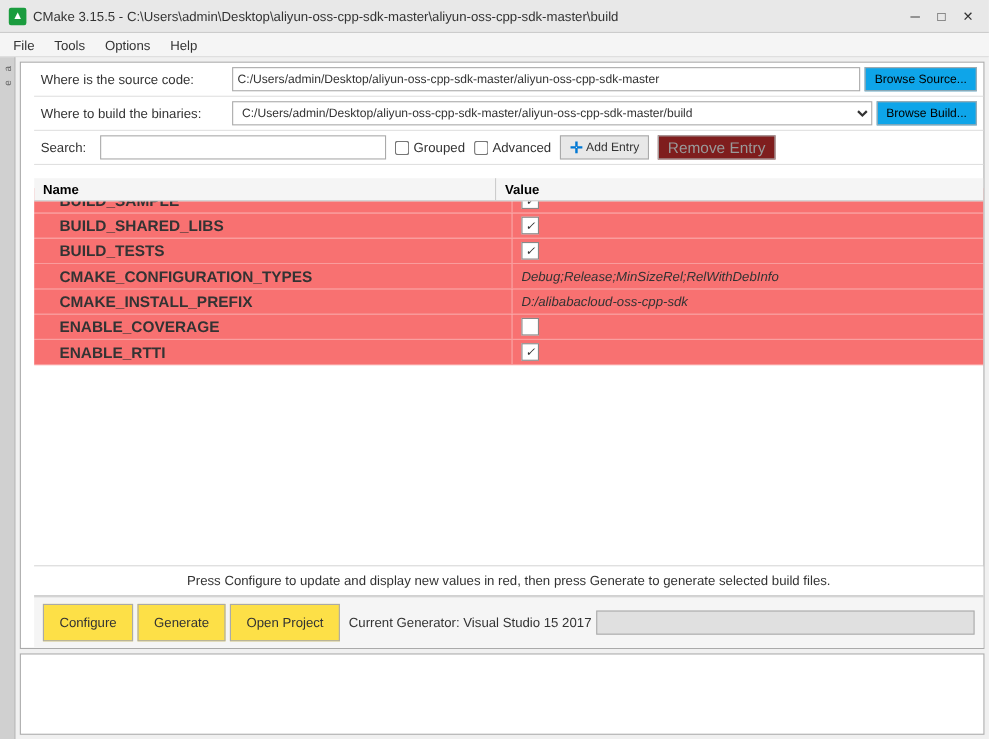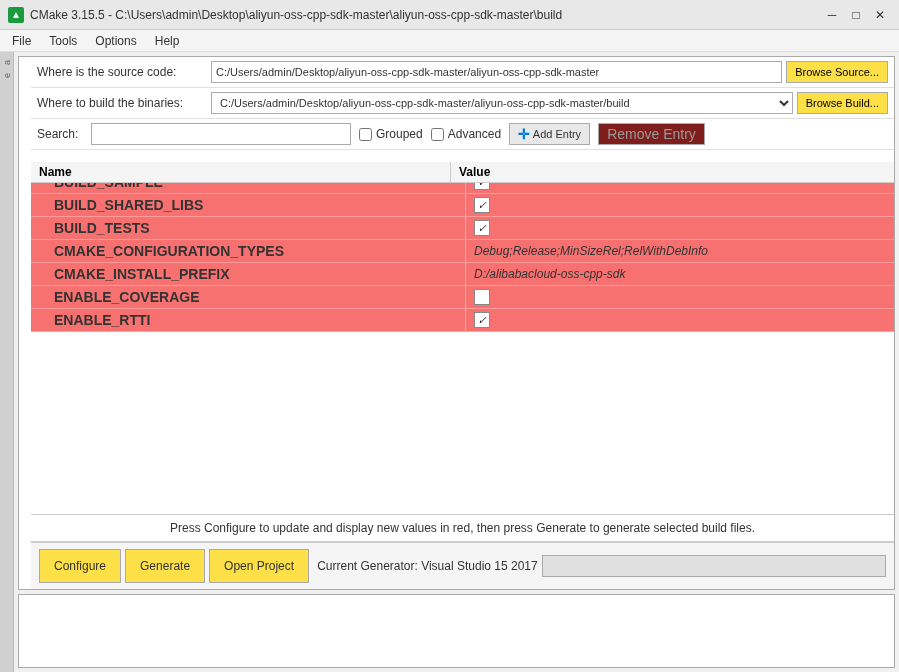--- a/index.html
+++ b/index.html
@@ -108,21 +108,21 @@
       height: 22px;
       border: 1px solid #aaa;
       padding: 0 4px;
       font-size: 11px;
       color: #333;
       background: white;
     }
     .browse-btn {
       height: 22px;
       padding: 0 8px;
-      background: #fde047;
+      background: #0ea5e9;
       border: 1px solid #aaa;
       cursor: pointer;
       font-size: 11px;
       white-space: nowrap;
     }
 
     
     .search-row {
       display: flex;
       align-items: center;

